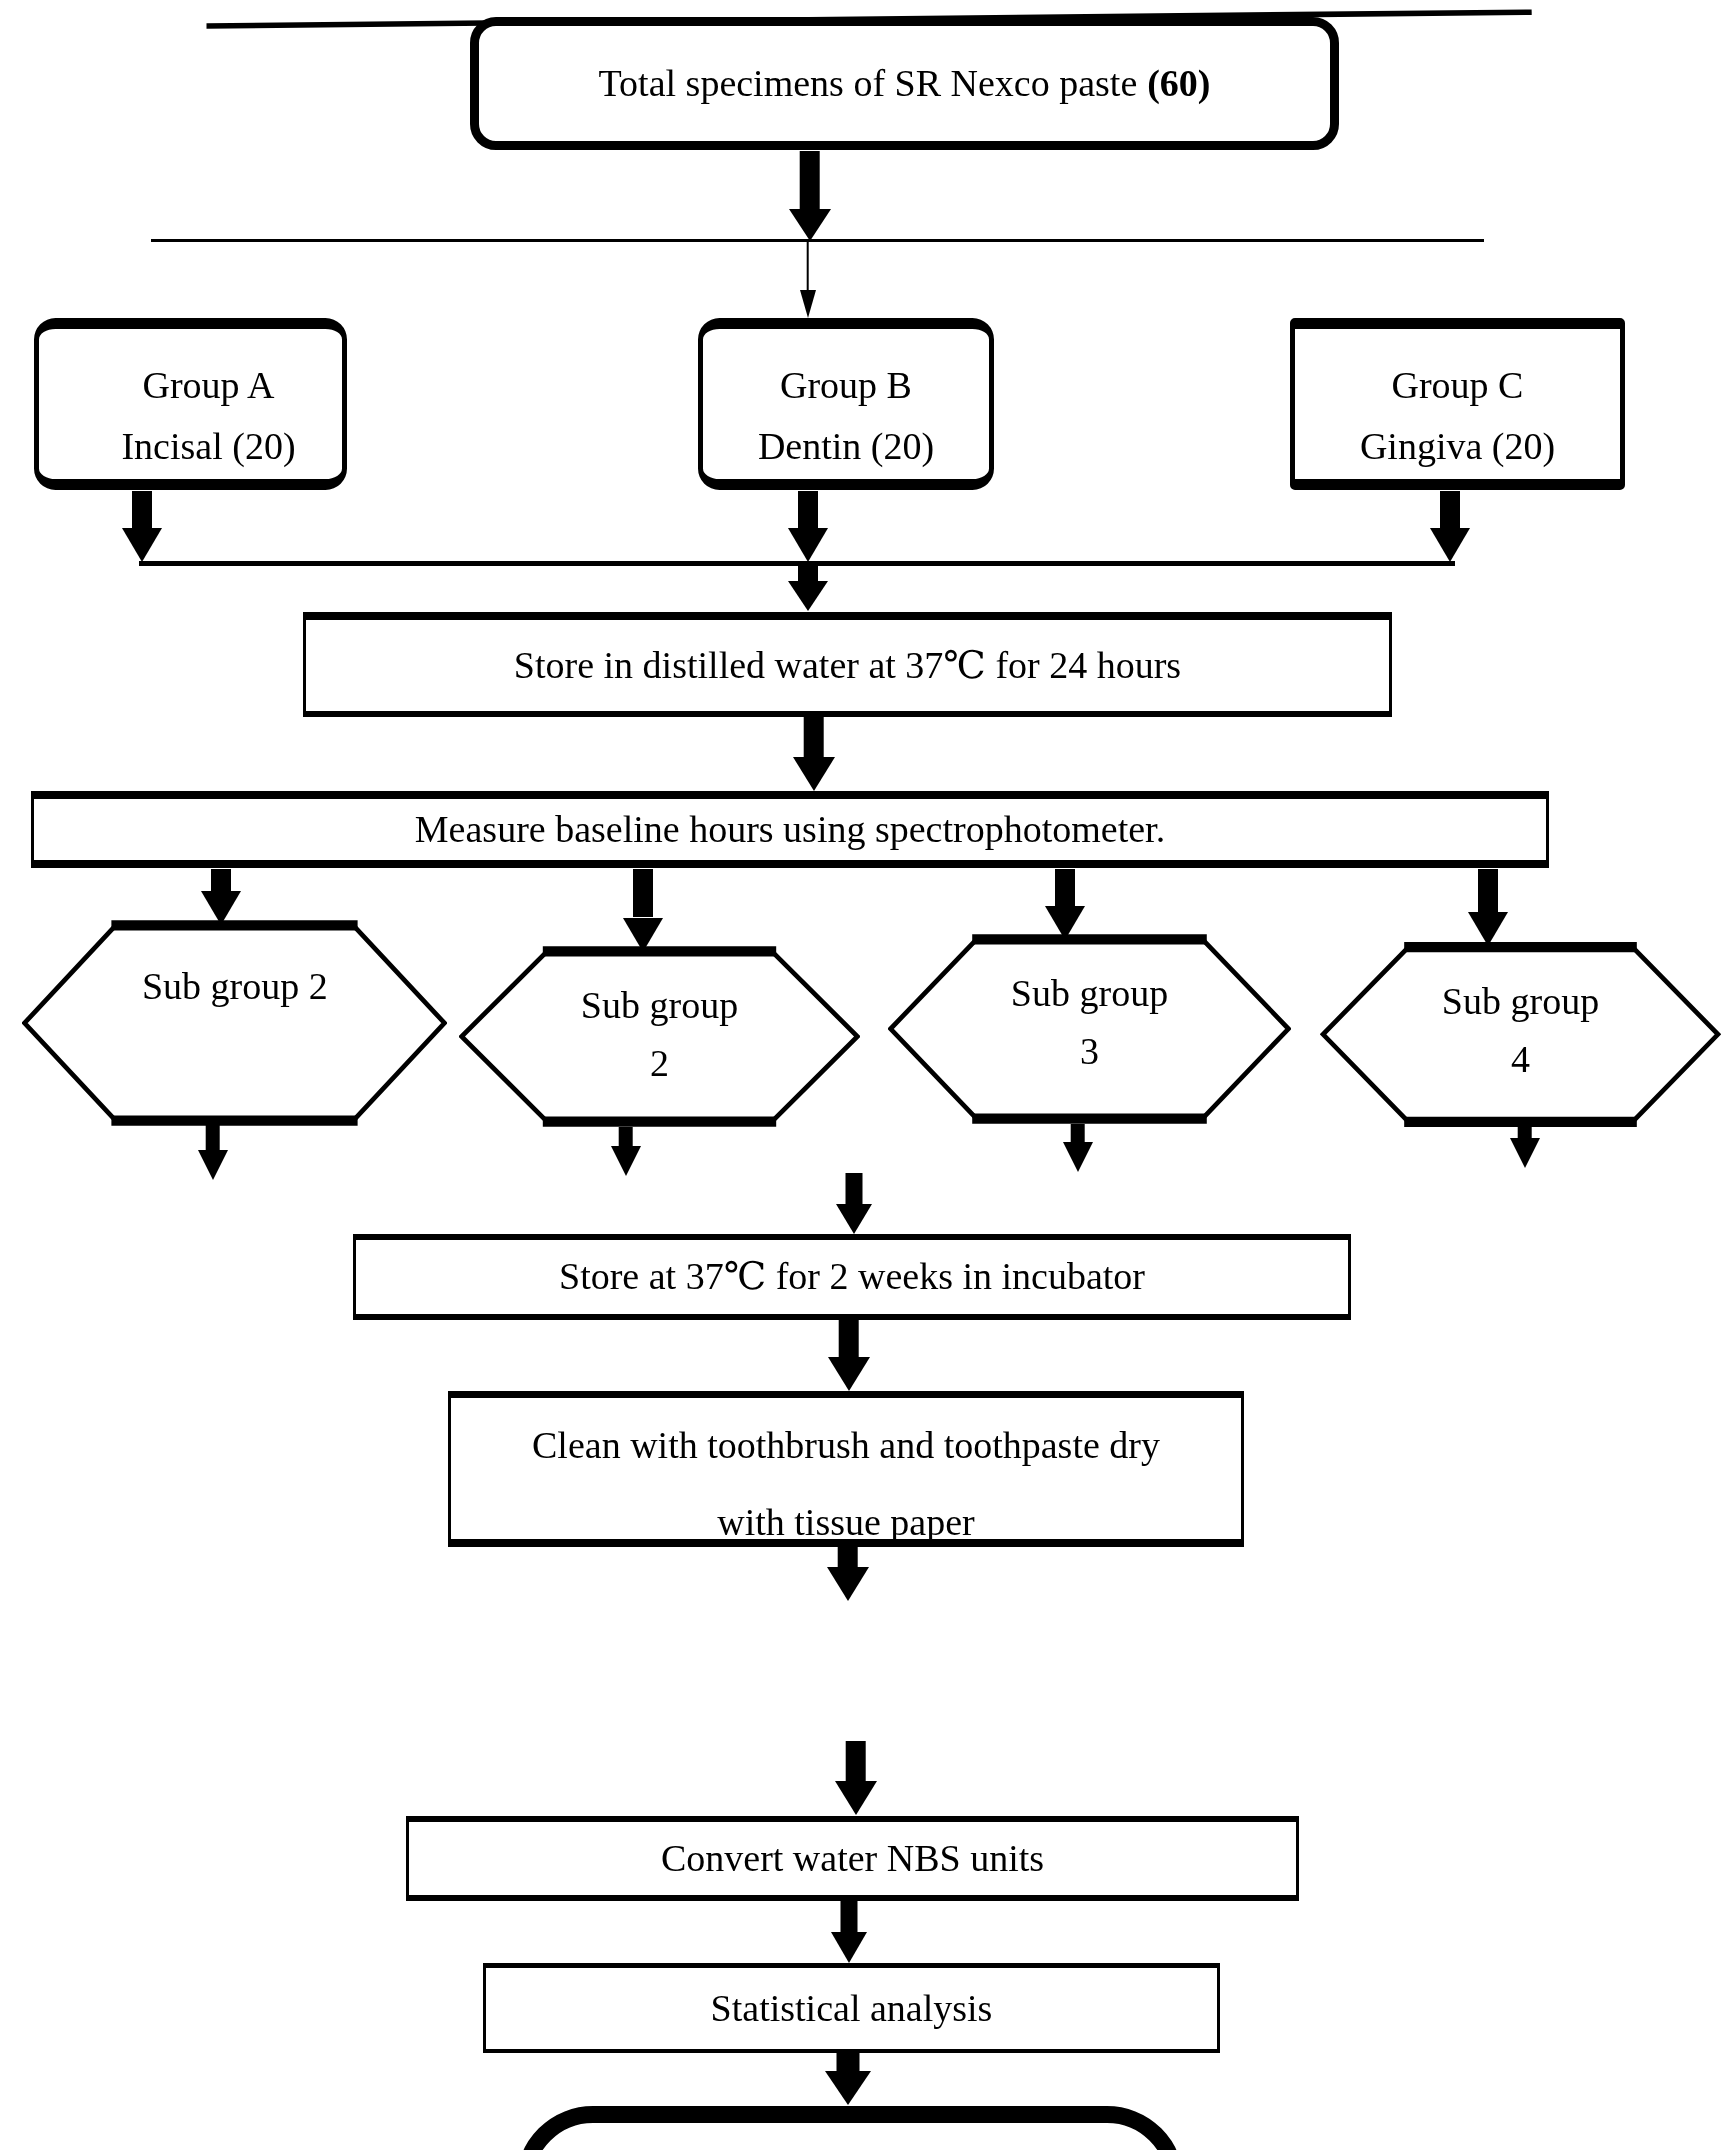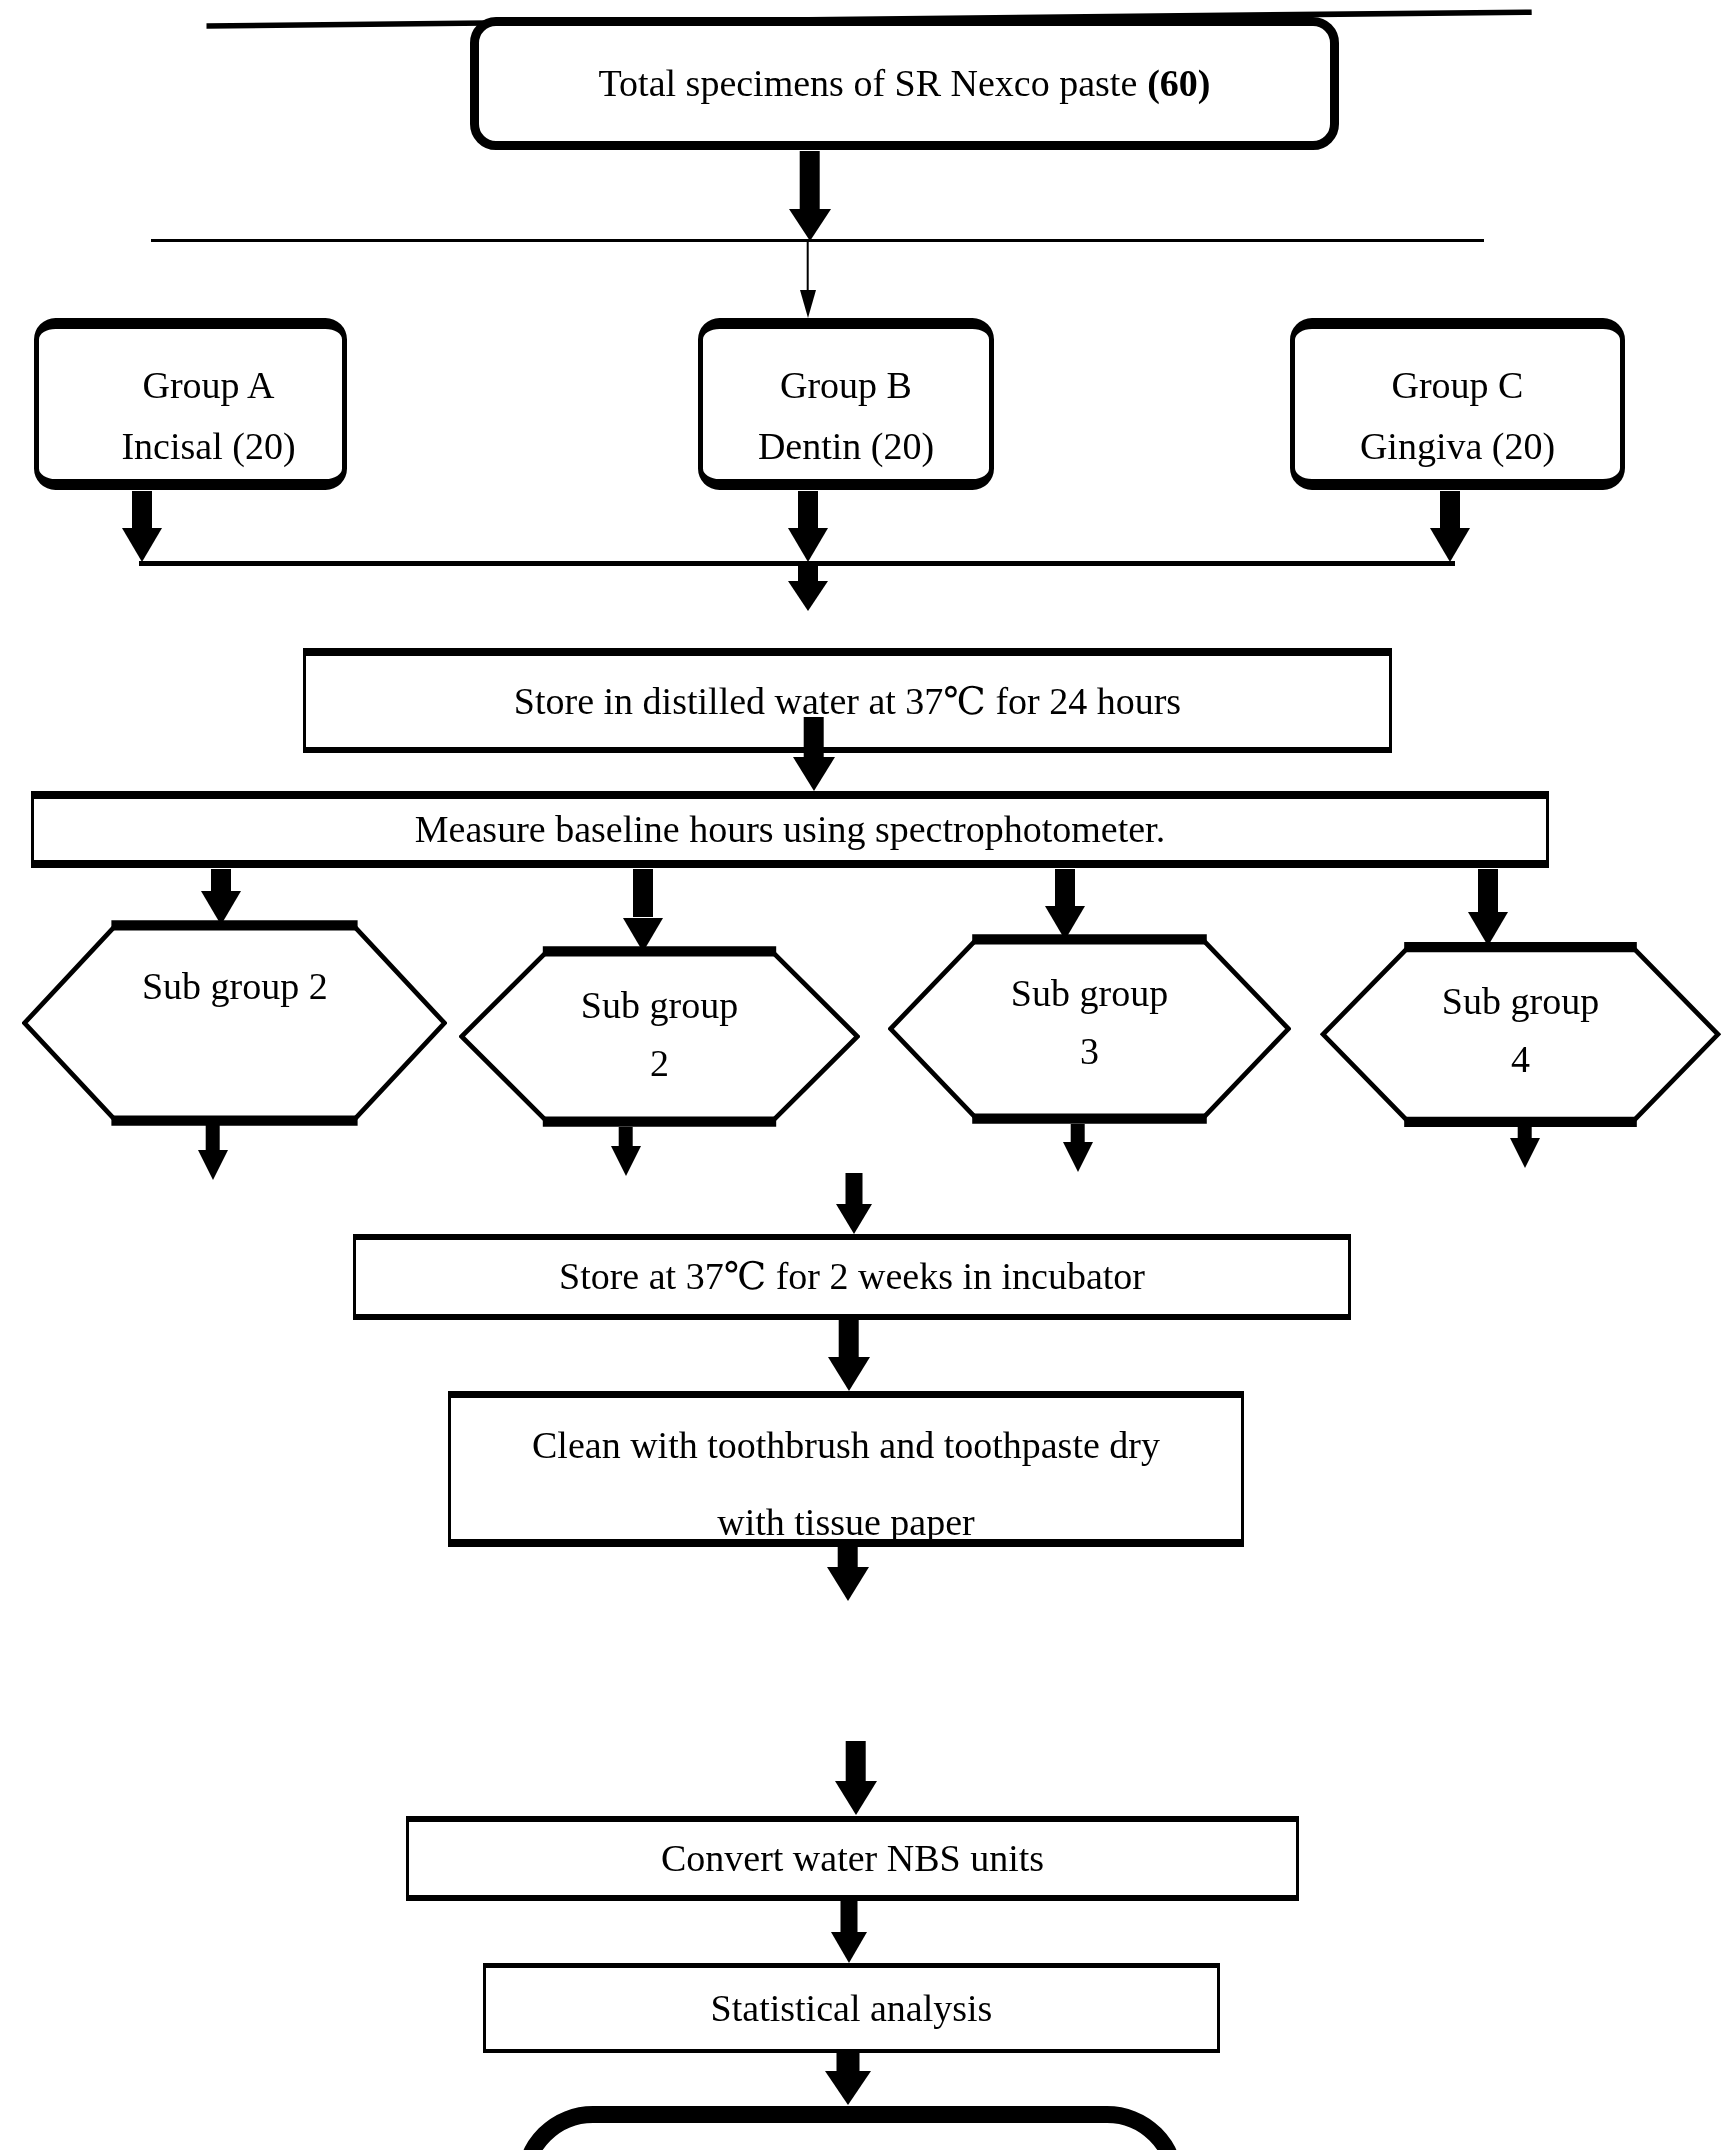--- a/index.html
+++ b/index.html
@@ -56,21 +56,21 @@
   </div>
 
   <div class="node toplabels" style="left:34px;top:318px;width:313px;height:172px;border-width:11.2px 5.2px;border-radius:21.5px;padding-top:26px;line-height:61px;padding-left:36px;">
     <div>Group A</div>
     <div>Incisal (20)</div>
   </div>
   <div class="node toplabels" style="left:698px;top:318px;width:296px;height:172px;border-width:11.2px 5.2px;border-radius:21.5px;padding-top:26px;line-height:61px;">
     <div>Group B</div>
     <div>Dentin (20)</div>
   </div>
-  <div class="node toplabels" style="left:1290px;top:318px;width:335px;height:172px;border-width:11.2px 5.2px;border-radius:22px;padding-top:26px;line-height:61px;">
+  <div class="node toplabels" style="left:1290px;top:318px;width:335px;height:172px;border-width:11.2px 5.2px;border-radius:5px;padding-top:26px;line-height:61px;">
     <div>Group C</div>
     <div>Gingiva (20)</div>
   </div>
 
   <div class="ar" style="left:122px;top:491px;width:40px;height:71px;">
     <div class="ar-bar" style="width:20px;height:37px;"></div>
     <div class="ar-head" style="border-width:34px 20px 0 20px;"></div>
   </div>
   <div class="ar" style="left:788px;top:491px;width:40px;height:71px;">
     <div class="ar-bar" style="width:20px;height:37px;"></div>
@@ -81,21 +81,21 @@
     <div class="ar-head" style="border-width:34px 20px 0 20px;"></div>
   </div>
 
   <div class="hline" style="left:139px;top:561px;width:1316px;height:5.2px;"></div>
 
   <div class="ar" style="left:788px;top:564px;width:40px;height:47px;">
     <div class="ar-bar" style="width:20px;height:17px;"></div>
     <div class="ar-head" style="border-width:30px 20px 0 20px;"></div>
   </div>
 
-  <div class="node" style="left:303px;top:612px;width:1089px;height:105px;border-width:8.6px 3.4px 6.9px 3.4px;margin-top:36px;">
+  <div class="node" style="left:303px;top:612px;width:1089px;height:105px;border-width:8.6px 3.4px 6.9px 3.4px;">
     <div>Store in distilled water at 37℃ for 24 hours</div>
   </div>
 
   <div class="ar" style="left:792px;top:717px;width:43px;height:74px;">
     <div class="ar-bar" style="width:20.6px;height:41px;"></div>
     <div class="ar-head" style="border-width:34px 21.5px 0 21.5px;"></div>
   </div>
 
   <div class="node" style="left:31px;top:791px;width:1518px;height:77px;border-width:8.6px 3.4px;">
     <div>Measure baseline hours using spectrophotometer.</div>

